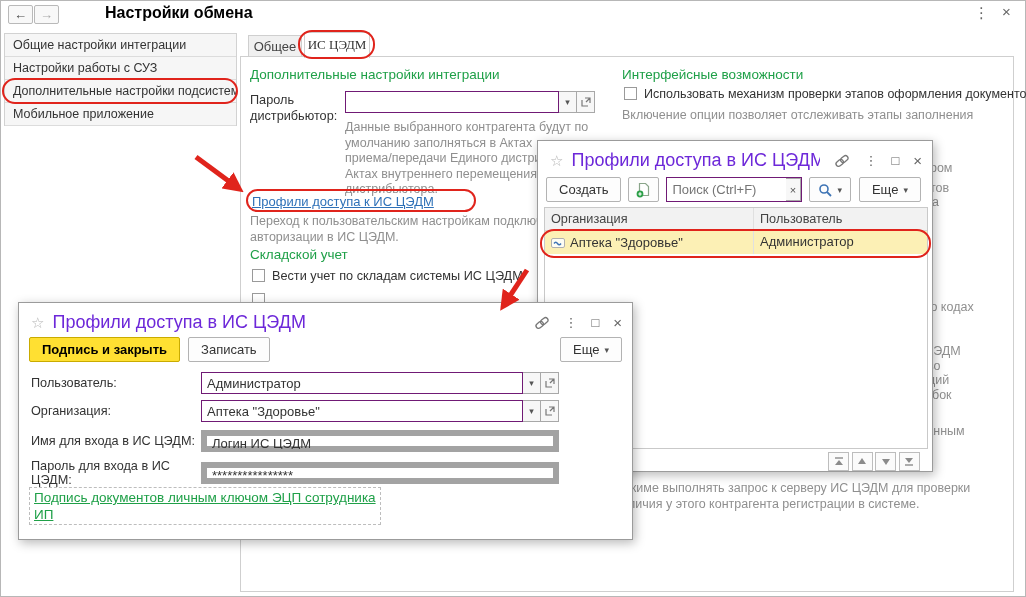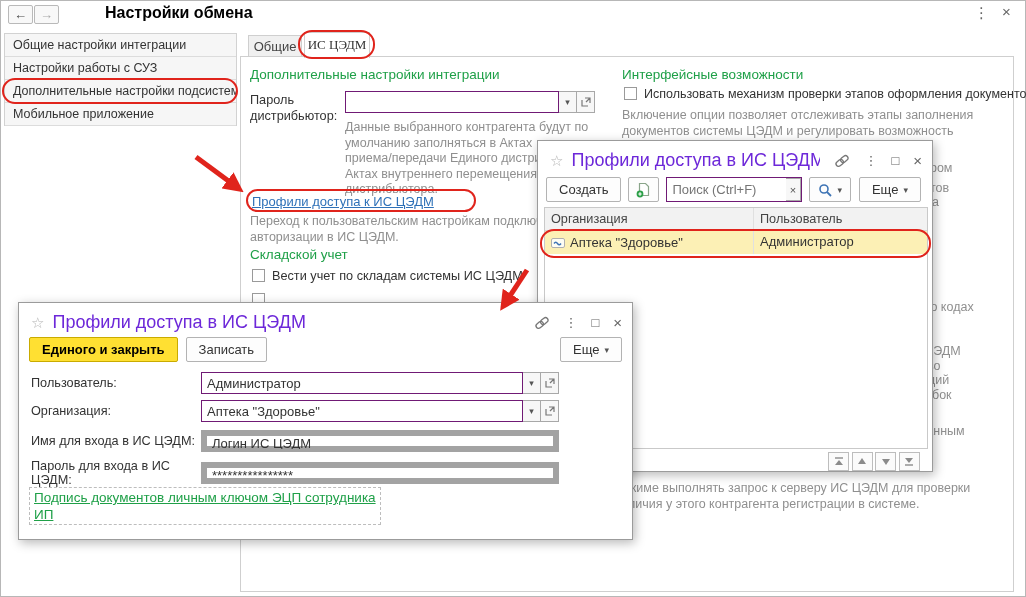--- a/index.html
+++ b/index.html
@@ -85,21 +85,21 @@
 <div class="abs winglyph" style="left:974px; top:4px;"><span>⋮</span></div>
 <div class="abs winglyph" style="left:1002px; top:3px;"><span>×</span></div>
 
 <div class="abs sidebar">
   <div class="side-item">Общие настройки интеграции</div>
   <div class="side-item">Настройки работы с СУЗ</div>
   <div class="side-item">Дополнительные настройки подсистемы</div>
   <div class="side-item">Мобильное приложение</div>
 </div>
 
-<div class="tab tab-inactive">Общие</div>
+<div class="tab tab-inactive">Общее</div>
 <div class="tab tab-active">ИС ЦЭДМ</div>
 <div class="abs panel"></div>
 
 <div class="abs h-green" style="left:250px; top:67px;">Дополнительные настройки интеграции</div>
 <div class="abs" style="left:250px; top:92px; width:92px; font-size:12.7px; line-height:16px;">Пароль дистрибьютор:</div>
 <div class="abs combo" style="left:345px; top:91px;">
   <div class="field" style="width:214px;"><input value="" style=""></div>
   <div class="mini-btn">
       <span>▾</span>
     </div>
@@ -126,21 +126,20 @@
   <span class="cbx"></span><span>Вести учет по складам системы ИС ЦЭДМ</span>
 </div>
 <span class="abs cbx" style="left:252px; top:293px;"></span>
 
 <div class="abs h-green" style="left:622px; top:67px;">Интерфейсные возможности</div>
 <div class="abs cbx-row" style="left:624px; top:87px; font-size:12.5px;">
   <span class="cbx"></span><span>Использовать механизм проверки этапов оформления документов</span>
 </div>
 <div class="abs hint" style="left:622px; top:108px;">
   <div>Включение опции позволяет отслеживать этапы заполнения</div>
-  <div>документов системы ЦЭДМ и регулировать возможность</div>
 </div>
 
 <span class="frag" style="left:923px; top:161px;">ером</span>
 <span class="frag" style="left:923px; top:181px;">нтов</span>
 <span class="frag" style="left:925px; top:195px;">, а</span>
 <span class="frag" style="left:920px; top:300px;">о о кодах</span>
 <span class="frag" style="left:924px; top:344px;">ЦЭДМ</span>
 <span class="frag" style="left:928px; top:359px;">зо</span>
 <span class="frag" style="left:925px; top:373px;">щий</span>
 <span class="frag" style="left:925px; top:388px;">ибок</span>
@@ -258,21 +257,21 @@
         <span>⋮</span>
       </span>
     <span class="tb-ico">
         <span>□</span>
       </span>
     <span class="tb-ico" style="font-size:15px;">
         <span>×</span>
       </span>
   </div>
   <div class="abs" style="left:10px; top:34px; right:10px; display:flex; align-items:center;">
-    <div class="btn btn-primary">Единого и закрыть</div>
+    <div class="btn btn-primary">Подпись и закрыть</div>
     <div class="btn" style="margin-left:8px;">Записать</div>
     <div style="flex:1;"></div>
     <div class="btn">
       <span>Еще</span>
         <span class="caret">▾</span>
     </div>
   </div>
 
   <div class="frow" style="left:12px; top:69px;">
     <div class="flabel" style="width:170px;">Пользователь:</div>

